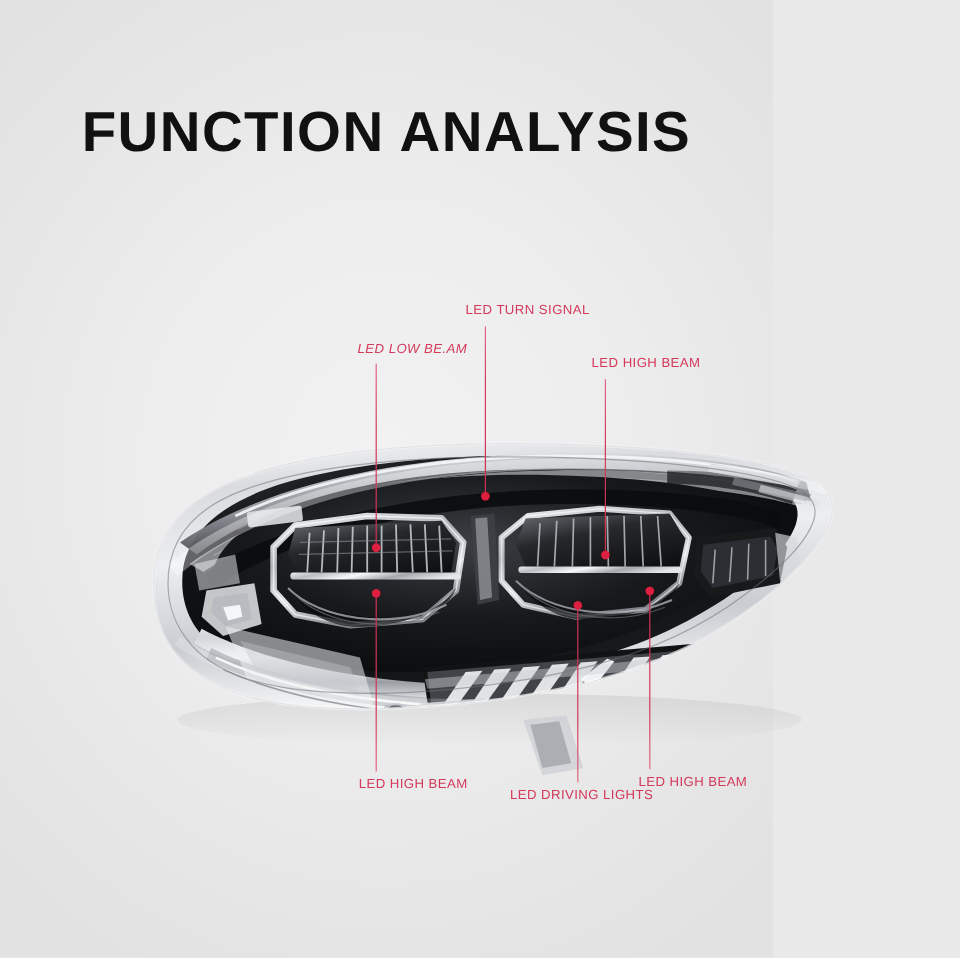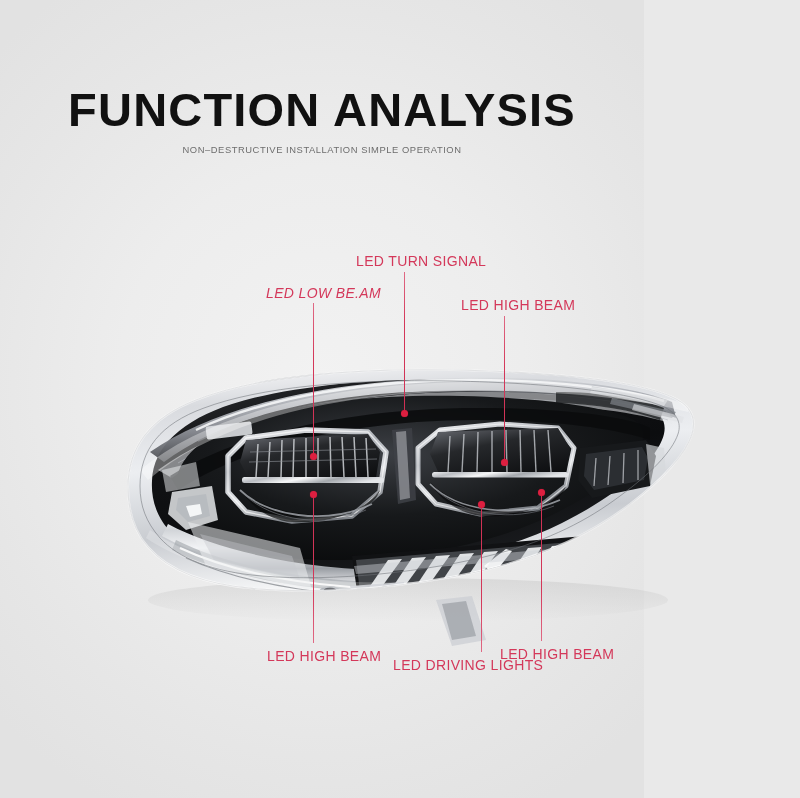--- a/index.html
+++ b/index.html
@@ -22,23 +22,24 @@
     font-family:"Liberation Sans", sans-serif;
   }
   .subtitle{
     position:absolute;left:0;right:0;top:144px;text-align:center;
     font-size:9.4px;letter-spacing:.55px;color:#6d6d6d;
     font-family:"Liberation Sans", sans-serif;
   }
 
   
   .callout-label{
-    position:absolute;font-size:14px;letter-spacing:.35px;
+    position:absolute;font-size:11px;letter-spacing:.35px;
     color:#d4385a;white-space:nowrap;
     font-family:"Liberation Sans", sans-serif;
+    margin-left:32px;
   }
   .leader{
     position:absolute;width:1px;
     background:linear-gradient(to bottom,#e06a85 0%,#d4385a 35%,#cf2f53 100%);
   }
   .leader.up{
     background:linear-gradient(to top,#e06a85 0%,#d4385a 35%,#cf2f53 100%);
   }
   .dot{
     position:absolute;width:7px;height:7px;border-radius:50%;
@@ -49,21 +50,20 @@
   
   #lamp{position:absolute;left:0;top:0;width:800px;height:798px;}
   #lamp svg{display:block;}
 </style>
 </head>
 <body>
 
 <div id="stage">
 
   <div class="title">FUNCTION ANALYSIS</div>
-  <div class="subtitle">NON–DESTRUCTIVE INSTALLATION SIMPLE OPERATION</div>
 
   <div id="lamp">
     <svg width="800" height="798" viewBox="0 0 800 798" xmlns="http://www.w3.org/2000/svg">
       <defs>
 
         <linearGradient id="gLensOuter" x1="0" y1="0" x2="0.2" y2="1">
           <stop offset="0" stop-color="#fbfbfc"></stop>
           <stop offset="0.18" stop-color="#d9dbdf"></stop>
           <stop offset="0.45" stop-color="#eceef1"></stop>
           <stop offset="0.75" stop-color="#c9ccd1"></stop>

